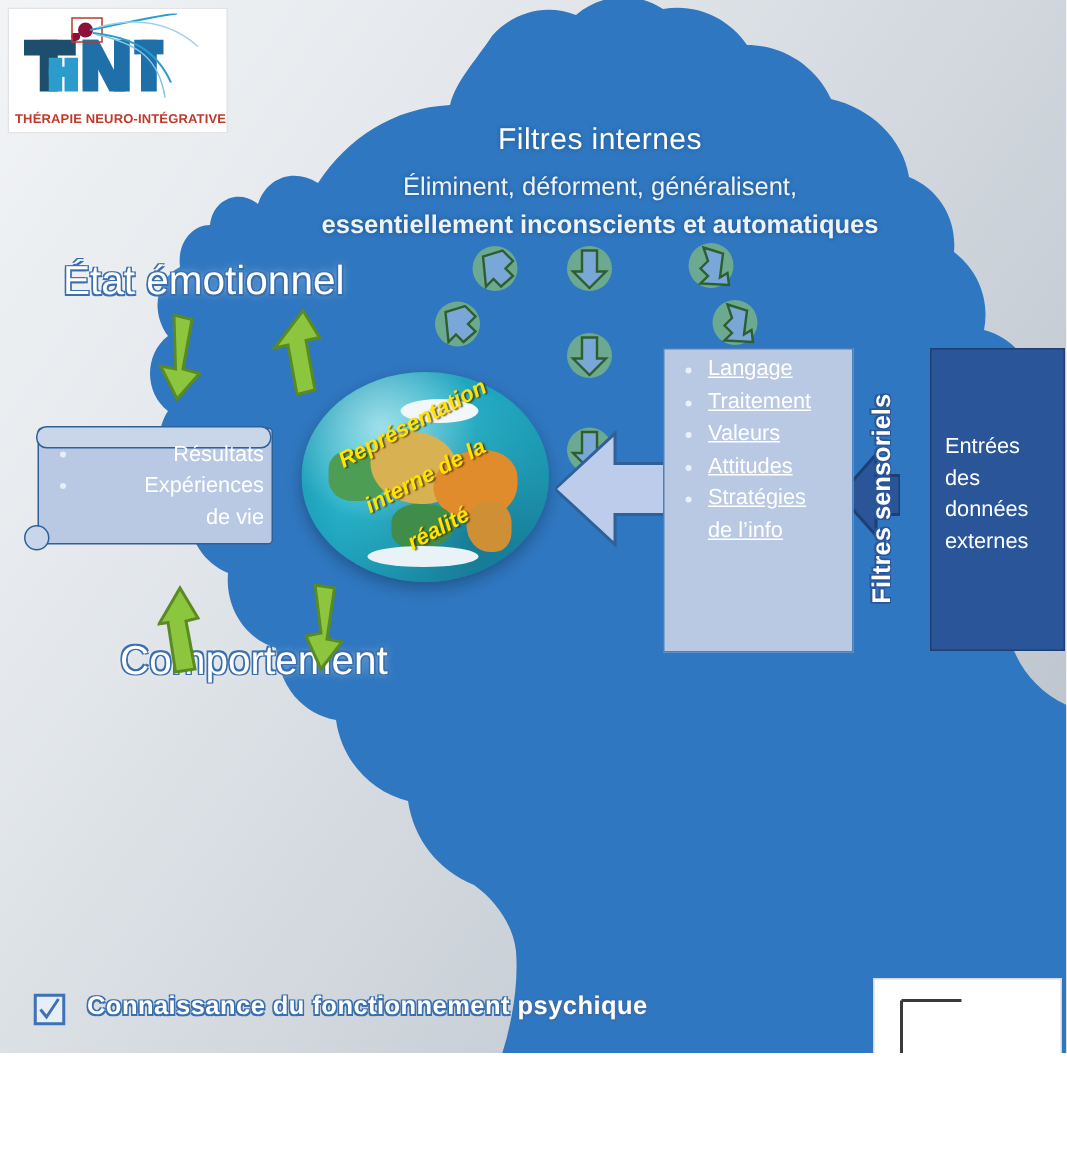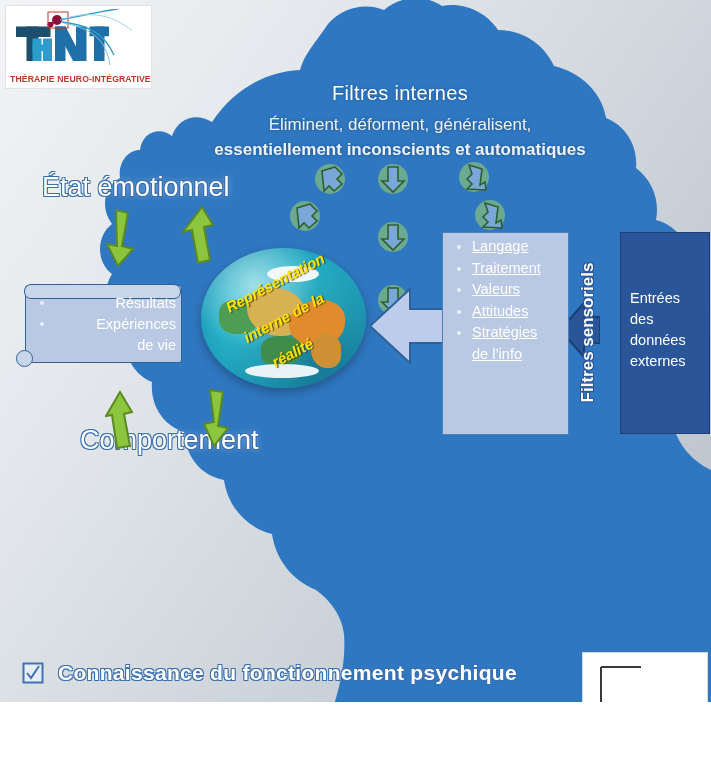--- a/index.html
+++ b/index.html
@@ -145,21 +145,21 @@
     transform:rotate(-14deg);
     color:#ffe400;font-size:15px;font-weight:bold;font-style:italic;
     line-height:18px;
     text-shadow:1px 1px 1px rgba(60,40,0,.75);
   }
 
   
   .footer-check{position:absolute;left:22px;top:662px;width:22px;height:22px;}
   .footer-text{
     position:absolute;left:58px;top:661px;
-    color:#ffffff;font-size:21px;font-weight:bold;letter-spacing:0.3px;
+    color:#ffffff;font-size:17px;font-weight:bold;letter-spacing:0.3px;
     text-shadow:1px 1px 0 #3a6fae,-1px -1px 0 #3a6fae,1px -1px 0 #3a6fae,-1px 1px 0 #3a6fae;
   }
   .axone-logo{
     position:absolute;left:582px;top:652px;width:124px;height:124px;
     background:#ffffff;border:1px solid #d8d8d8;overflow:hidden;
   }
 </style>
 </head>
 <body>
 

